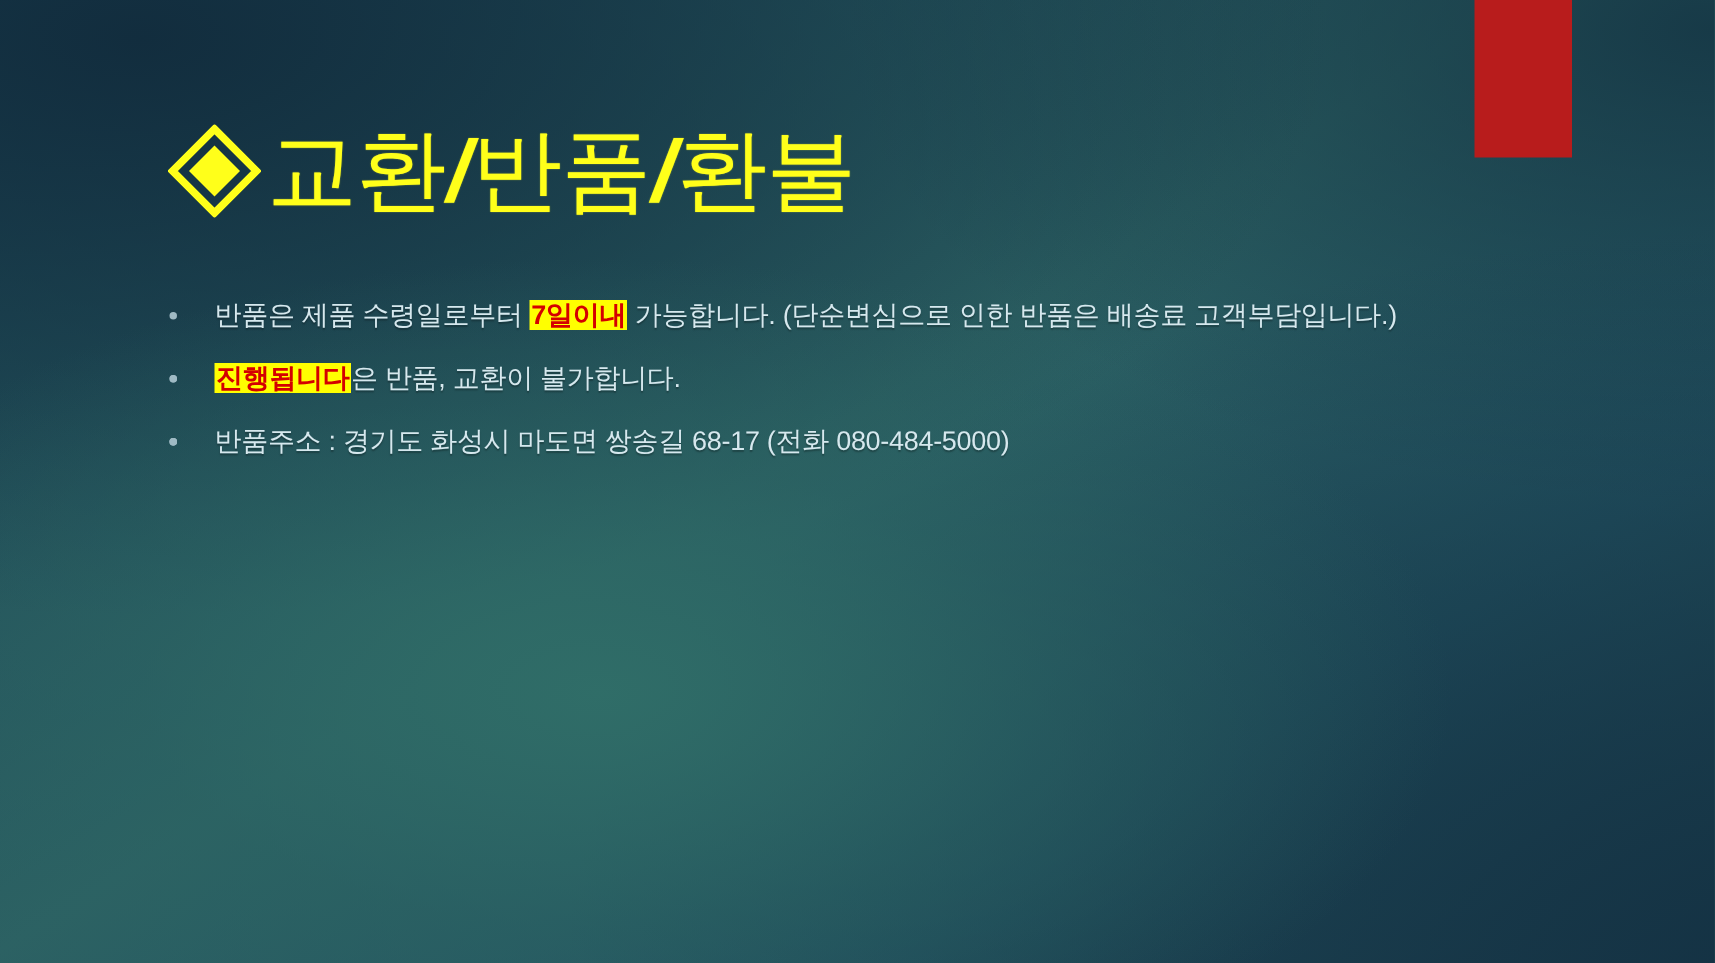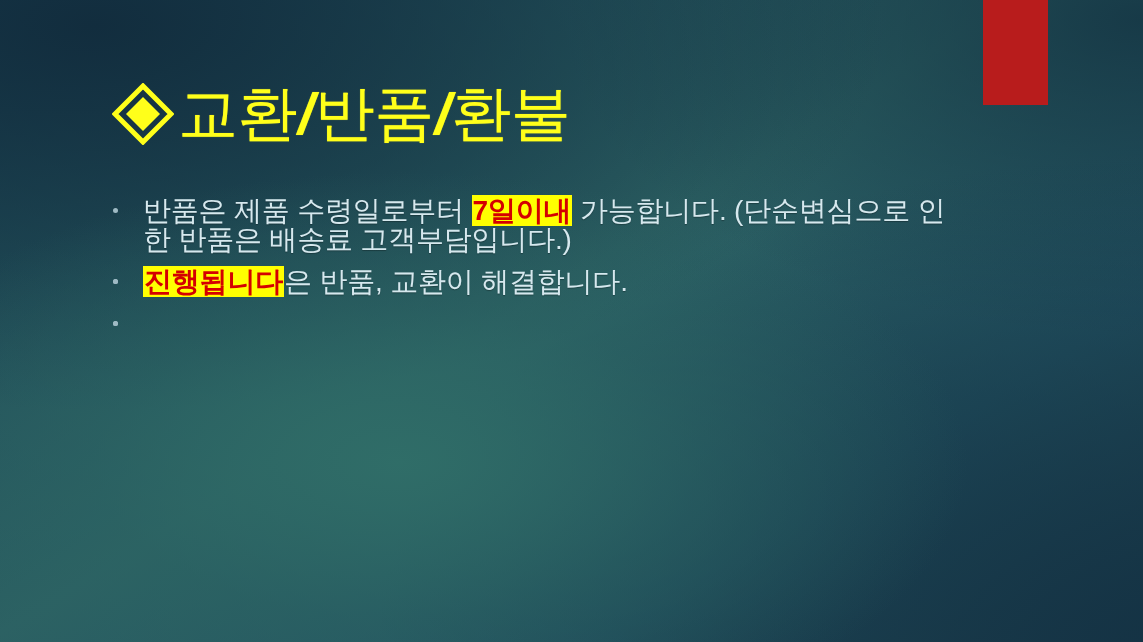--- a/index.html
+++ b/index.html
@@ -75,21 +75,21 @@
     left: 104px;
     top: 196px;
     width: 850px;
   }
 
   .bullet {
     position: relative;
     padding-left: 39px;
     margin-bottom: 13px;
     color: #d6e8ee;
-    font-size: 28px;
+    font-size: 18px;
     line-height: 29px;
     letter-spacing: -0.2px;
     text-shadow: 0 1px 1px rgba(0,0,0,0.28);
   }
 
   .bullet .dot {
     position: absolute;
     left: 9px;
     top: 12px;
     width: 5px;
@@ -117,18 +117,19 @@
     <svg id="title-diamond" viewBox="0 0 62 62" aria-hidden="true">
       <polygon points="31,3 59,31 31,59 3,31" fill="none" stroke="#ffff1a" stroke-width="5"></polygon>
       <polygon points="31,14 48,31 31,48 14,31" fill="#ffff1a"></polygon>
     </svg>
     <span id="title-text"><span>교환</span><span class="sep">/</span><span>반품</span><span class="sep">/</span><span>환불</span></span>
   </div>
 
   <div id="bullets">
       <div class="bullet"><span class="dot"></span><span>반품은 제품 수령일로부터 </span><span class="hl">7일이내</span><span> 가능합니다. (단순변심으로 인한 반품은 배송료 고객부담입니다.)</span></div>
       <div class="bullet"><span class="dot"></span></div>
-      <div class="bullet"><span class="dot"></span><span class="hl">진행됩니다</span><span>은 반품, 교환이 해결합니다.</span></div>
+      <div class="bullet"><span class="dot"></span><span class="hl">진행됩니다</span><span>은 반품, 교환이 불가합니다.</span></div>
       <div class="bullet"><span class="dot"></span></div>
       <div class="bullet"><span class="dot"></span></div>
+      <div class="bullet"><span class="dot"></span><span>반품주소 : 경기도 화성시 마도면 쌍송길 68-17 (전화 080-484-5000)</span></div>
     </div>
 
 </div>
 
 </body></html>

